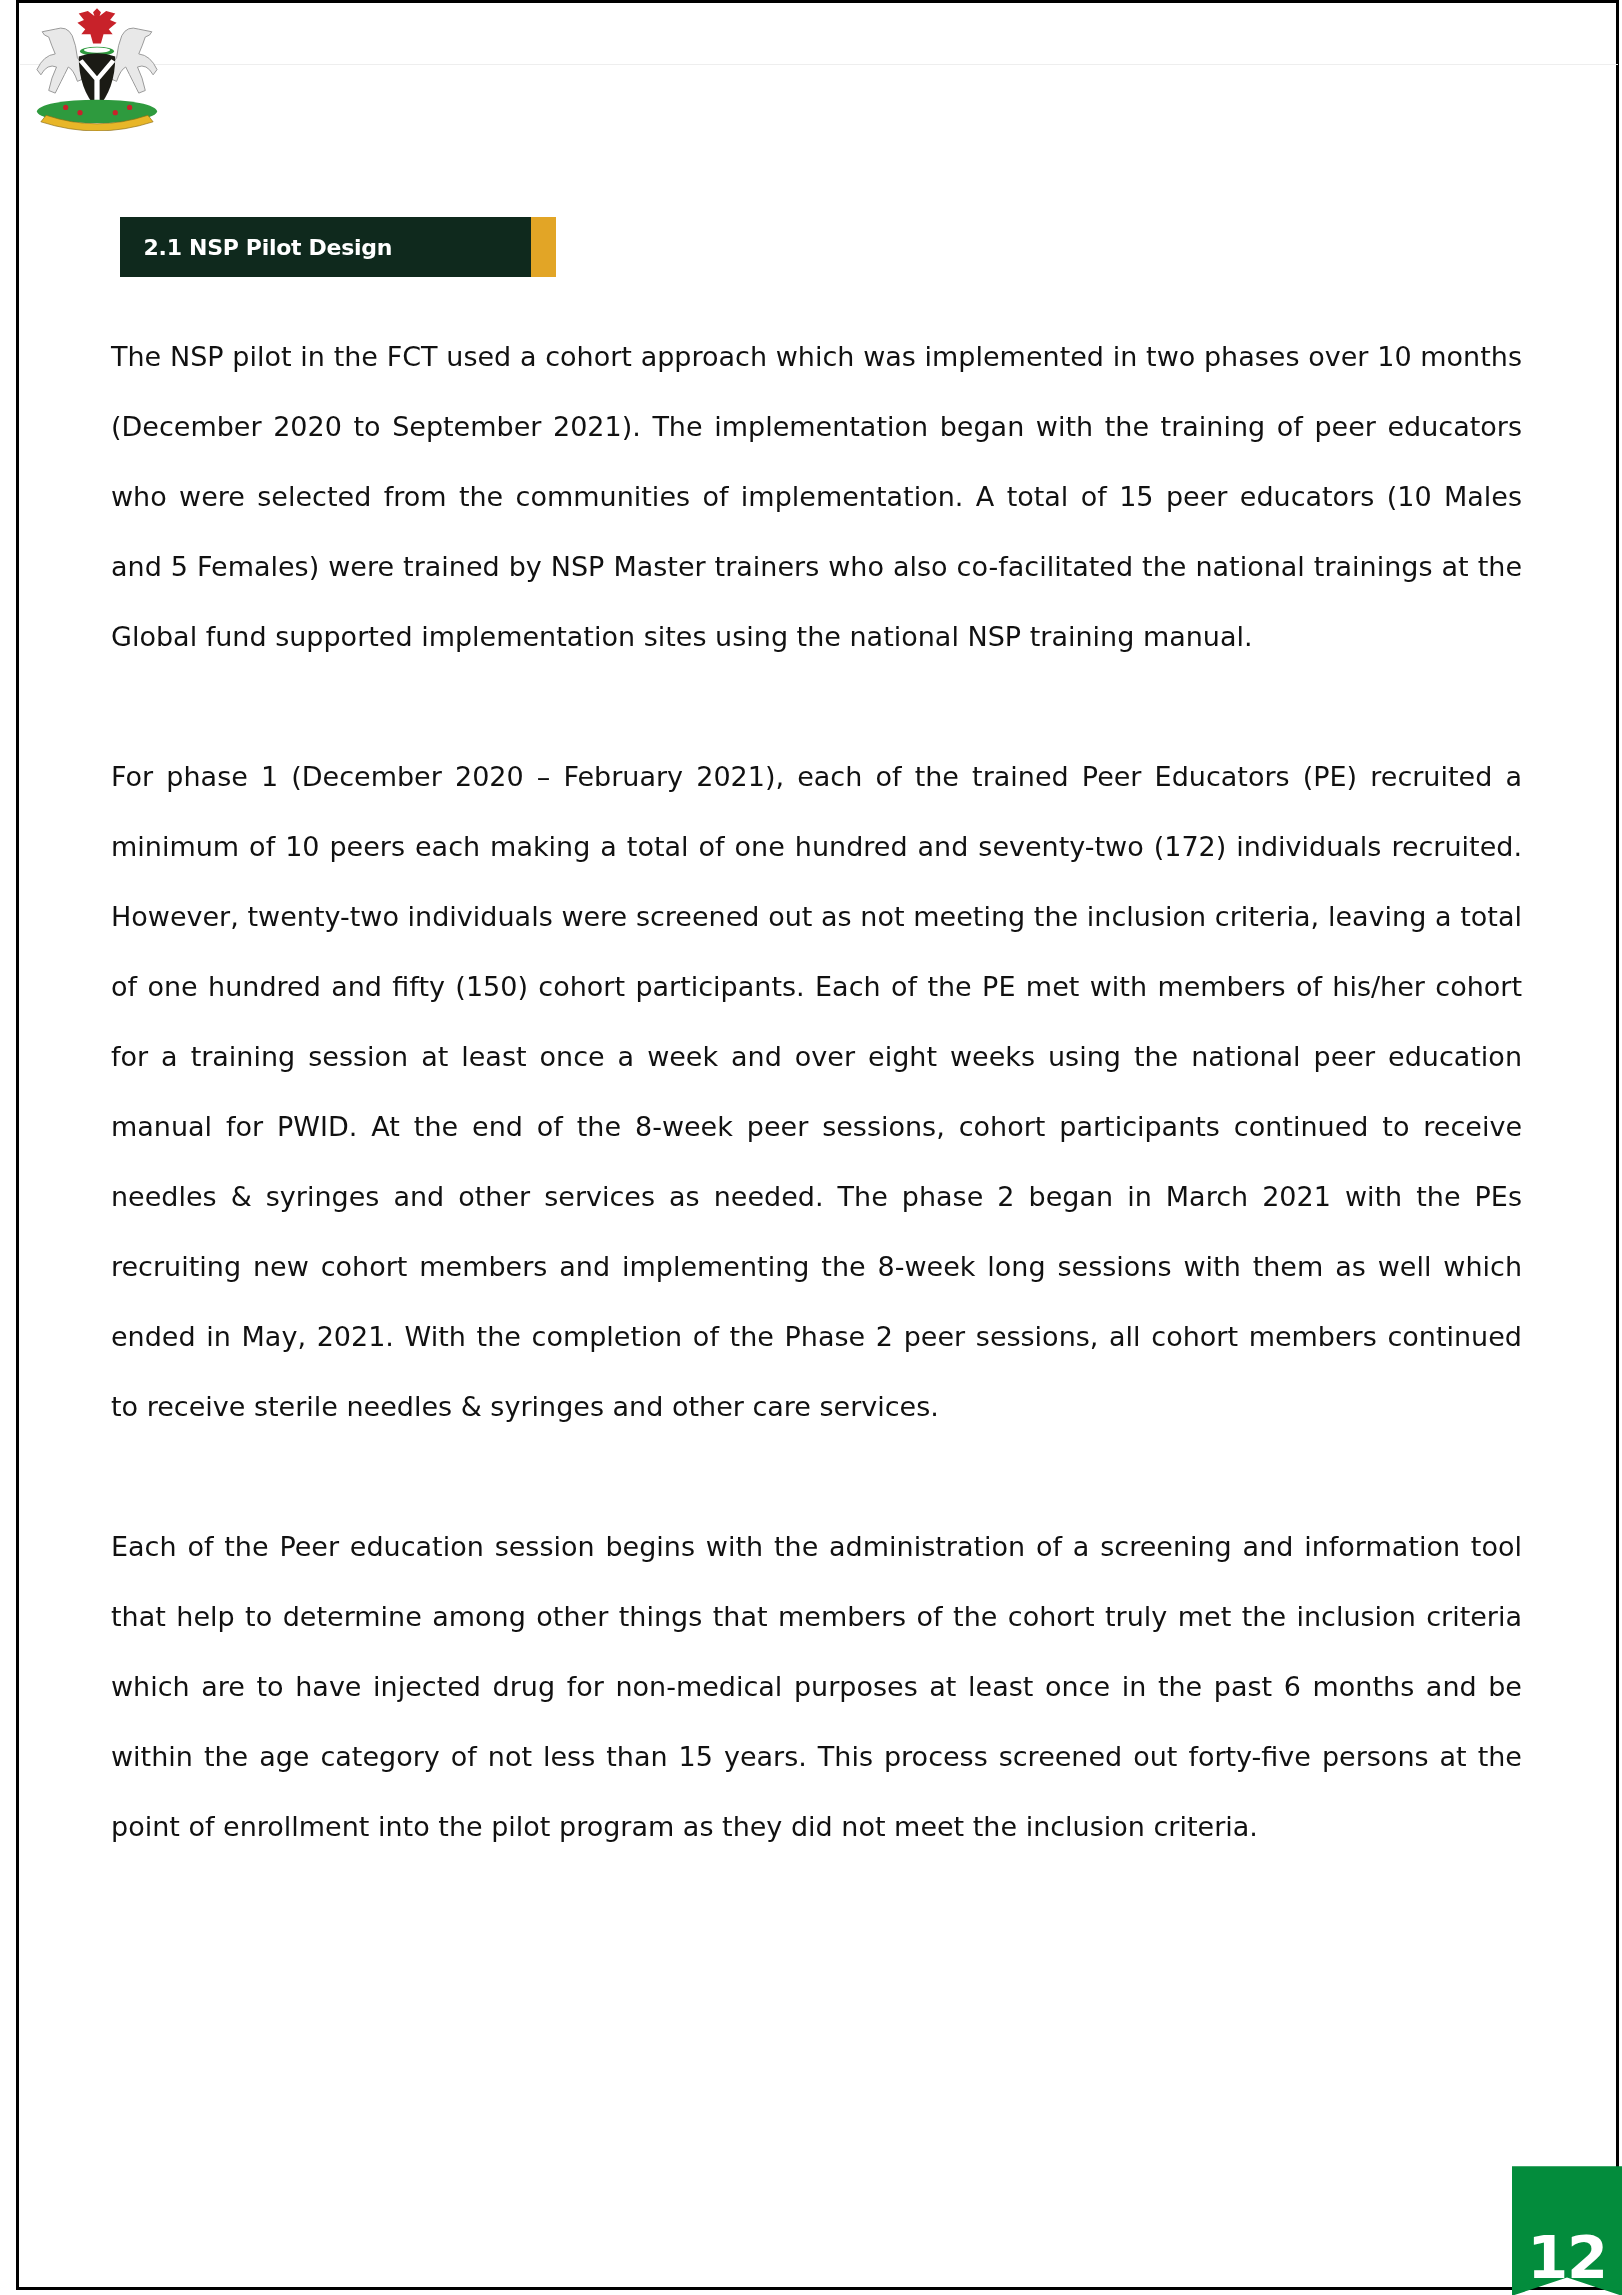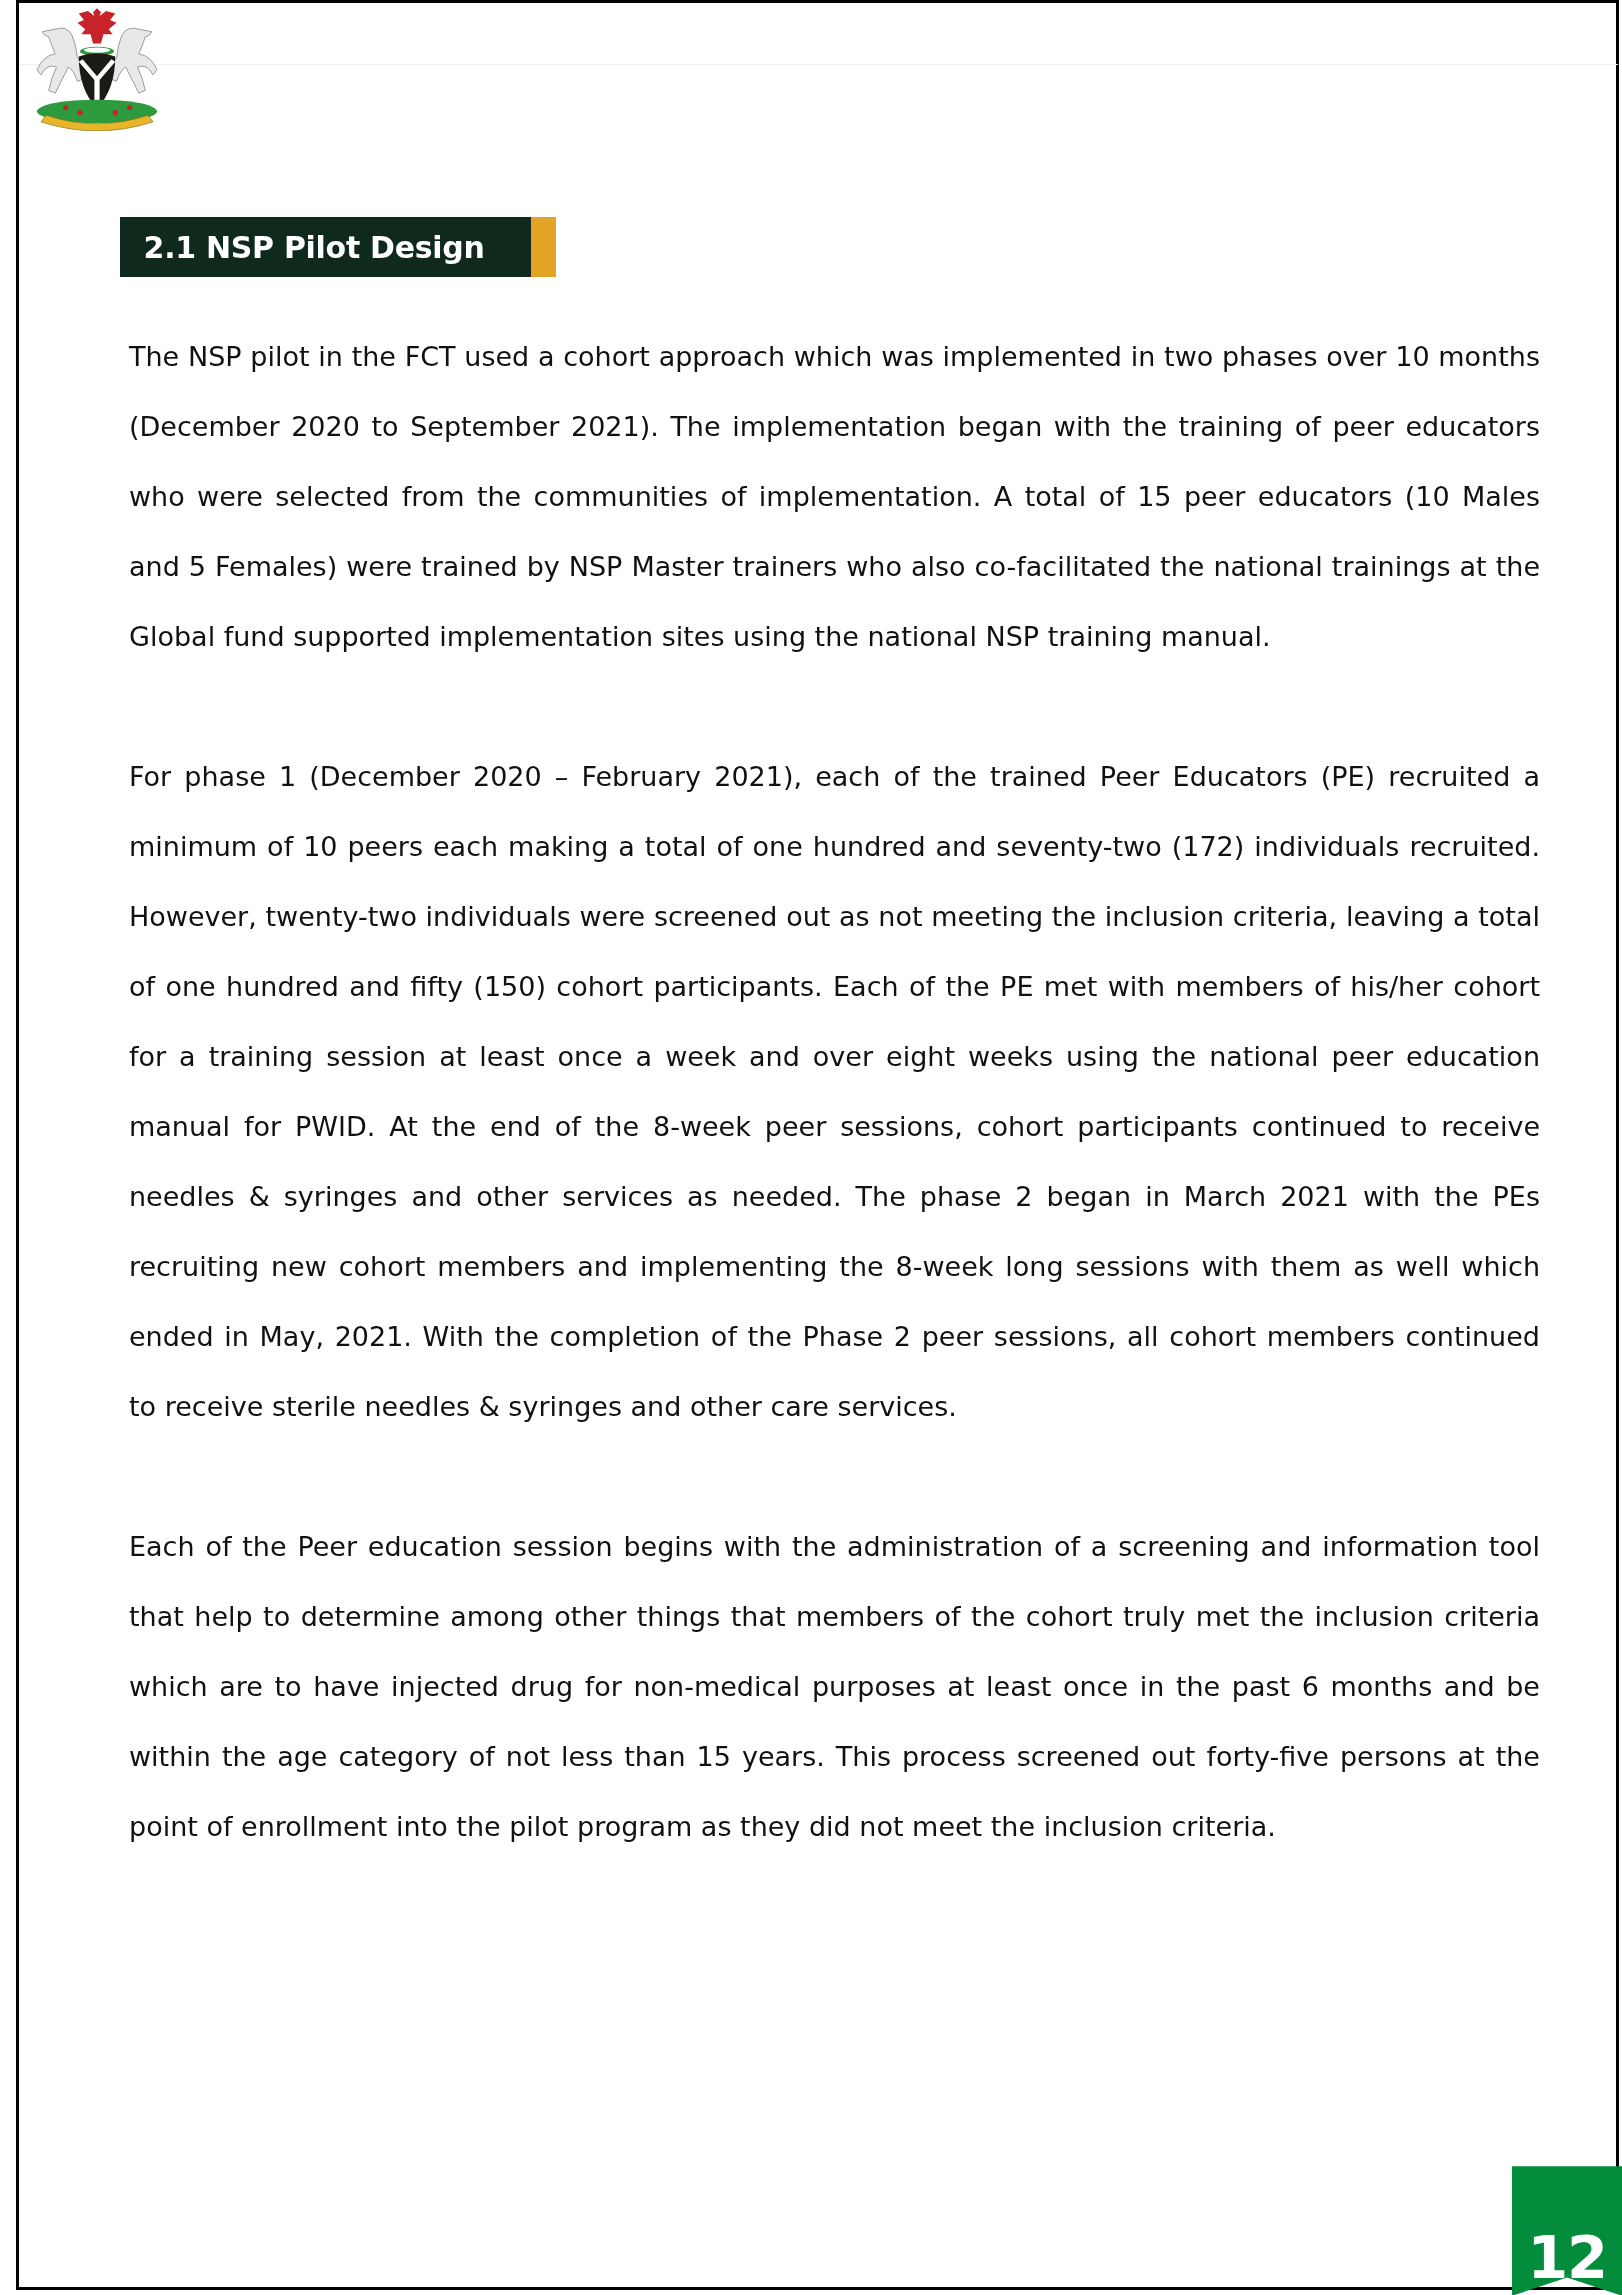--- a/index.html
+++ b/index.html
@@ -11,25 +11,25 @@
   .header-rule {
     position: absolute; left: 19.6px; right: 5.2px; top: 64px; height: 0.7px; background: #eeeeee;
   }
   .coat-of-arms { position: absolute; left: 19.6px; top: 2.6px; width: 154px; height: 128px; }
   .section-title {
     position: absolute; left: 120px; top: 217px; height: 60px; width: 436px;
     display: flex; align-items: stretch;
   }
   .section-title .title-bg {
     background: #0f291d; flex: 1; display: flex; align-items: center; padding-left: 23.6px;
-    color: #fff; font-family: "DejaVu Sans", sans-serif; font-weight: bold; font-size: 30px; letter-spacing: -0.3px;
+    color: #fff; font-family: "DejaVu Sans", sans-serif; font-weight: bold; font-size: 22px; letter-spacing: -0.3px;
   }
   .section-title .title-accent { width: 25px; background: #e2a526; }
   .content {
-    position: absolute; left: 129px; top: 322px; width: 1411px;
+    position: absolute; left: 111px; top: 322px; width: 1411px;
     font-family: "DejaVu Sans", sans-serif; font-size: 27px; line-height: 70px; color: #111;
   }
   .content p { margin: 0 0 70px 0; text-align: justify; text-align-last: left; }
   .page-badge {
     position: absolute; left: 1512px; top: 2166px; width: 110px; height: 130px;
   }
   .page-badge .num {
     position: absolute; left: 0; right: 0; top: 27.5px; text-align: center;
     font-family: "DejaVu Sans", sans-serif; font-weight: bold; font-size: 59px; color: #fff; letter-spacing: -1.3px; margin-top: 29px;
   }

